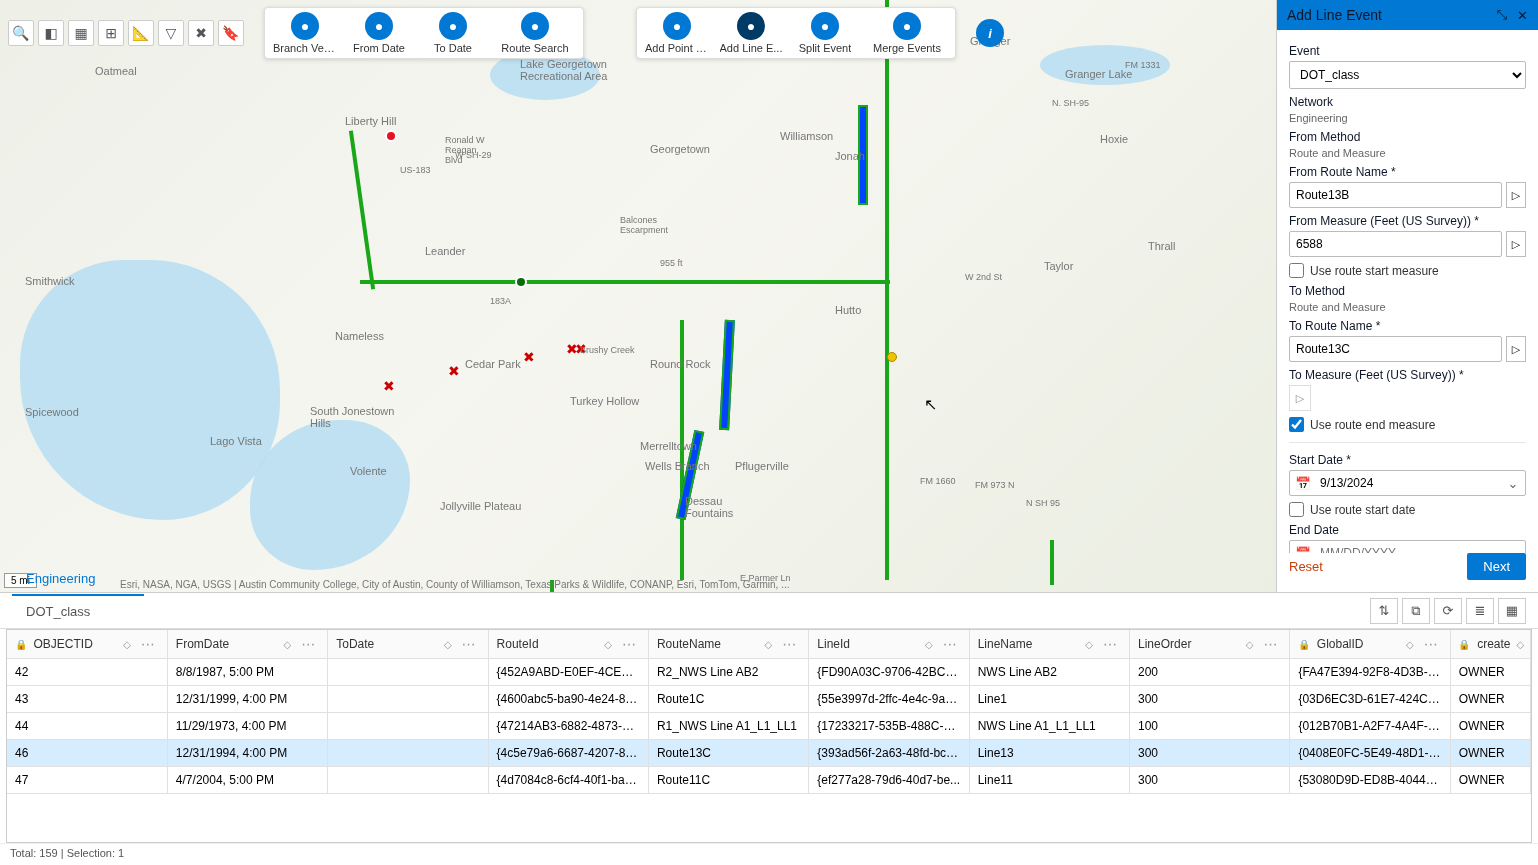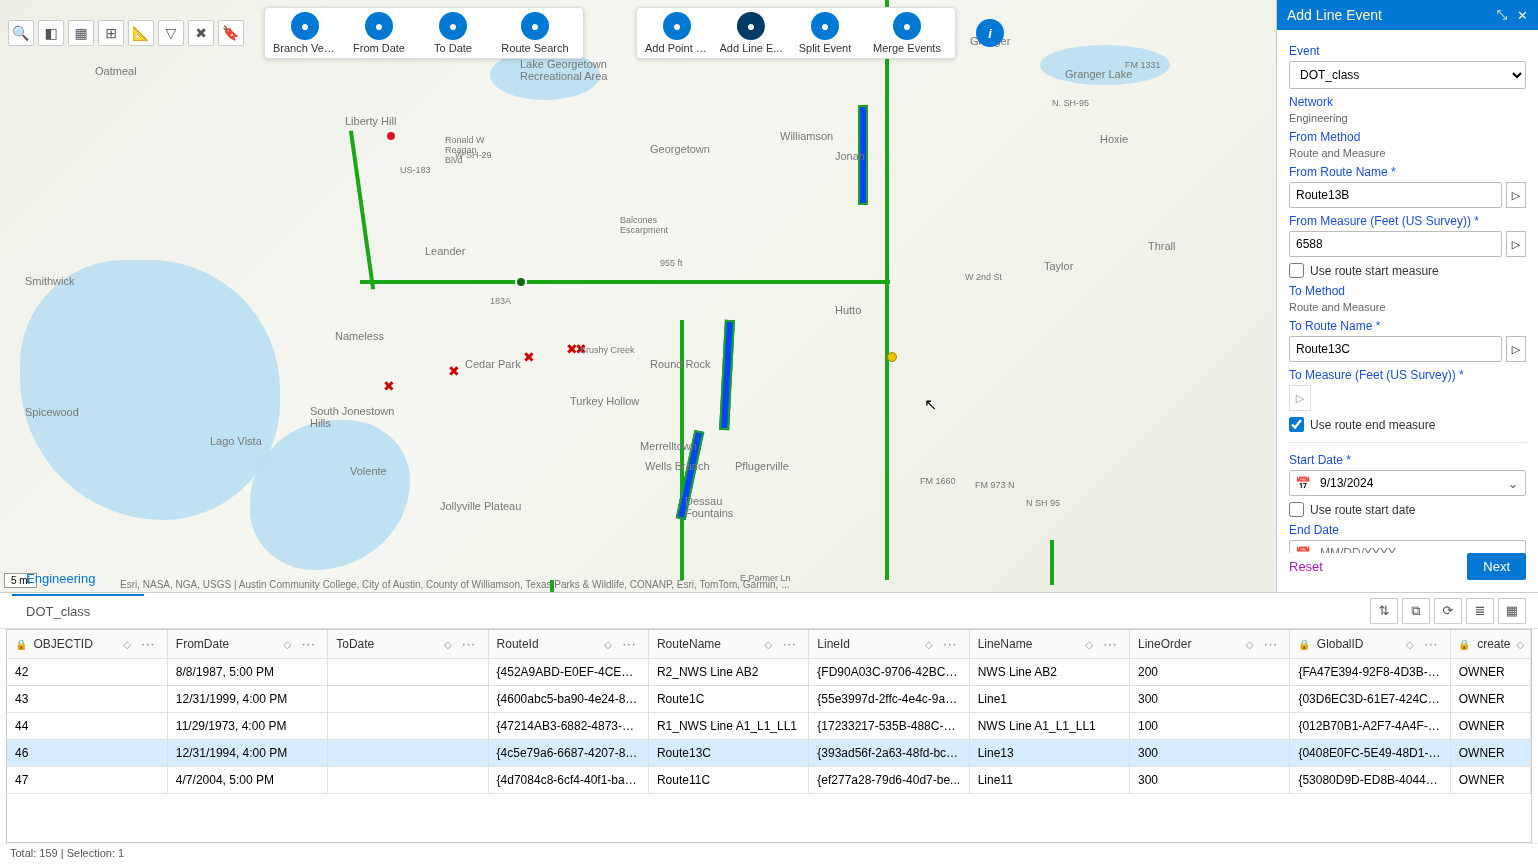--- a/index.html
+++ b/index.html
@@ -39,41 +39,41 @@
 .route-line { position:absolute; background:#19a619; }
 .route-blue { position:absolute; background:#0044ff; border:2px solid #19a619; }
 .scalebar { position:absolute; bottom:4px; left:4px; background:rgba(255,255,255,0.8); border:1px solid #999; padding:1px 6px; font-size:10px; }
 .attrib { position:absolute; bottom:2px; left:120px; font-size:10px; color:#777; white-space:nowrap; overflow:hidden; max-width:1050px;}
 
 
 .right-panel {
   position:absolute; top:0; right:0; width:262px; height:592px; background:#fff; border-left:1px solid #ccc;
   display:flex; flex-direction:column; z-index:30;
 }
-.panel-header { background:#0078d4; color:#fef9c3; padding:7px 10px; display:flex; align-items:center; font-size:14px; font-weight:500;}
+.panel-header { background:#0078d4; color:#0f172a; padding:7px 10px; display:flex; align-items:center; font-size:14px; font-weight:500;}
 .panel-header .spacer{flex:1;}
 .panel-header .hbtn{ margin-left:10px; cursor:pointer; font-size:13px;}
 .panel-body { padding:8px 12px; overflow-y:auto; flex:1;}
-.field-label{ font-size:12px; color:#1d4ed8; margin-top:6px; margin-bottom:3px;}
+.field-label{ font-size:12px; color:#0f172a; margin-top:6px; margin-bottom:3px;}
 .field-sub { font-size:11px; color:#666; margin-bottom:6px;}
 .field-row { display:flex; align-items:center; gap:4px;}
 .field-input, .field-select, .date-input {
   width:100%; border:1px solid #bbb; padding:5px 6px; font-size:12px; border-radius:2px; background:#fff;
 }
 .field-input[readonly]{background:#f0f0f0;}
 .side-btn{ width:22px; height:26px; border:1px solid #bbb; background:#fff; display:flex; align-items:center; justify-content:center; cursor:pointer; font-size:11px;}
 .checkbox-row{ display:flex; align-items:center; gap:6px; margin-top:6px; font-size:12px; color:#333;}
 .checkbox-row input{ width:15px; height:15px; accent-color:#0078d4;}
 .date-row{ display:flex; align-items:center; border:1px solid #bbb; border-radius:2px;}
 .date-row .cal-icon{ width:26px; text-align:center; color:#666;}
 .date-row input{ border:none; outline:none; flex:1; padding:5px 4px; font-size:12px;}
 .date-row .dd{ width:24px; text-align:center; color:#666; cursor:pointer;}
 .divider{ height:1px; background:#e6e6e6; margin:10px 0;}
 .panel-footer{ display:flex; justify-content:space-between; align-items:center; padding:0 12px 12px;}
-.link-btn{ color:#a21caf; cursor:pointer; font-size:13px; background:none; border:none;}
+.link-btn{ color:#c2410c; cursor:pointer; font-size:13px; background:none; border:none;}
 .primary-btn{ background:#0078d4; color:#fff; border:none; padding:6px 16px; font-size:13px; border-radius:2px; cursor:pointer;}
 
 
 .table-area{
   position:absolute; top:592px; left:0; right:0; bottom:0; border-top:1px solid #ccc; background:#fff;
 }
 .tab-bar{ display:flex; align-items:center; padding:0 12px; border-bottom:1px solid #ddd; height:36px;}
 .tab{ padding:8px 14px; font-size:13px; color:#555; cursor:pointer;}
 .tab.active{ color:#0078d4; border-bottom:2px solid #0078d4;}
 .tab-tools{ margin-left:auto; display:flex; gap:4px;}

